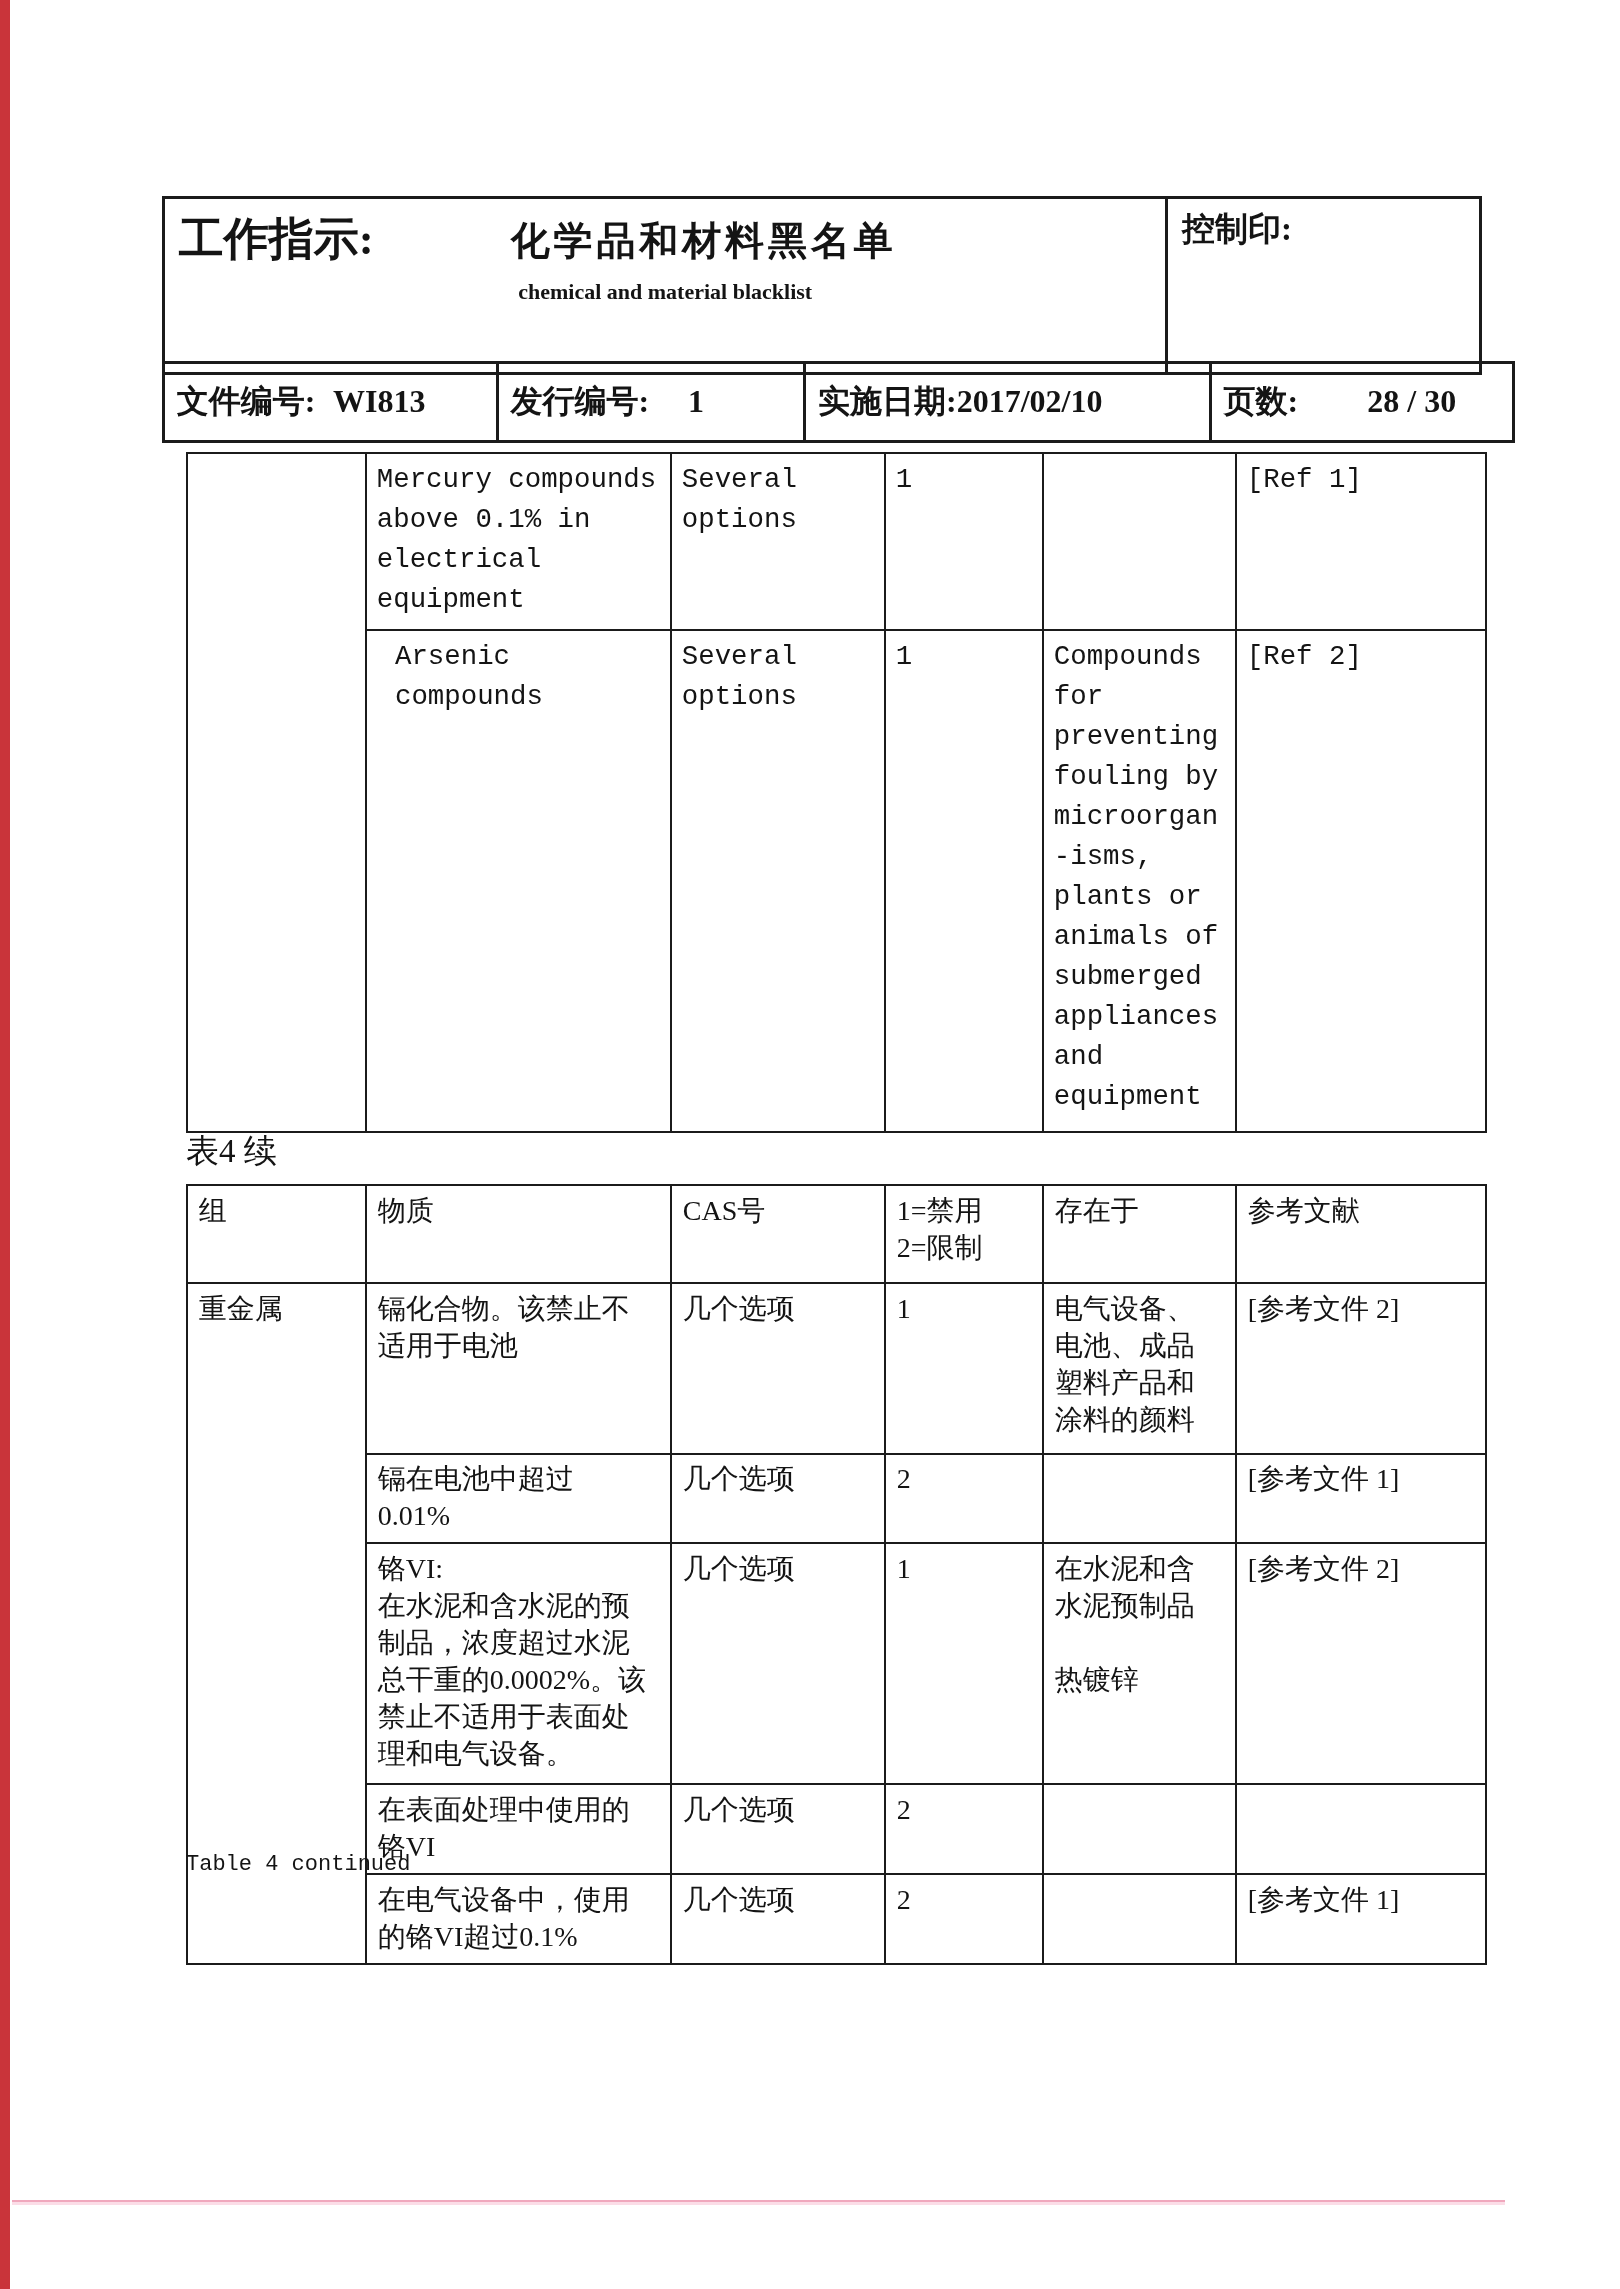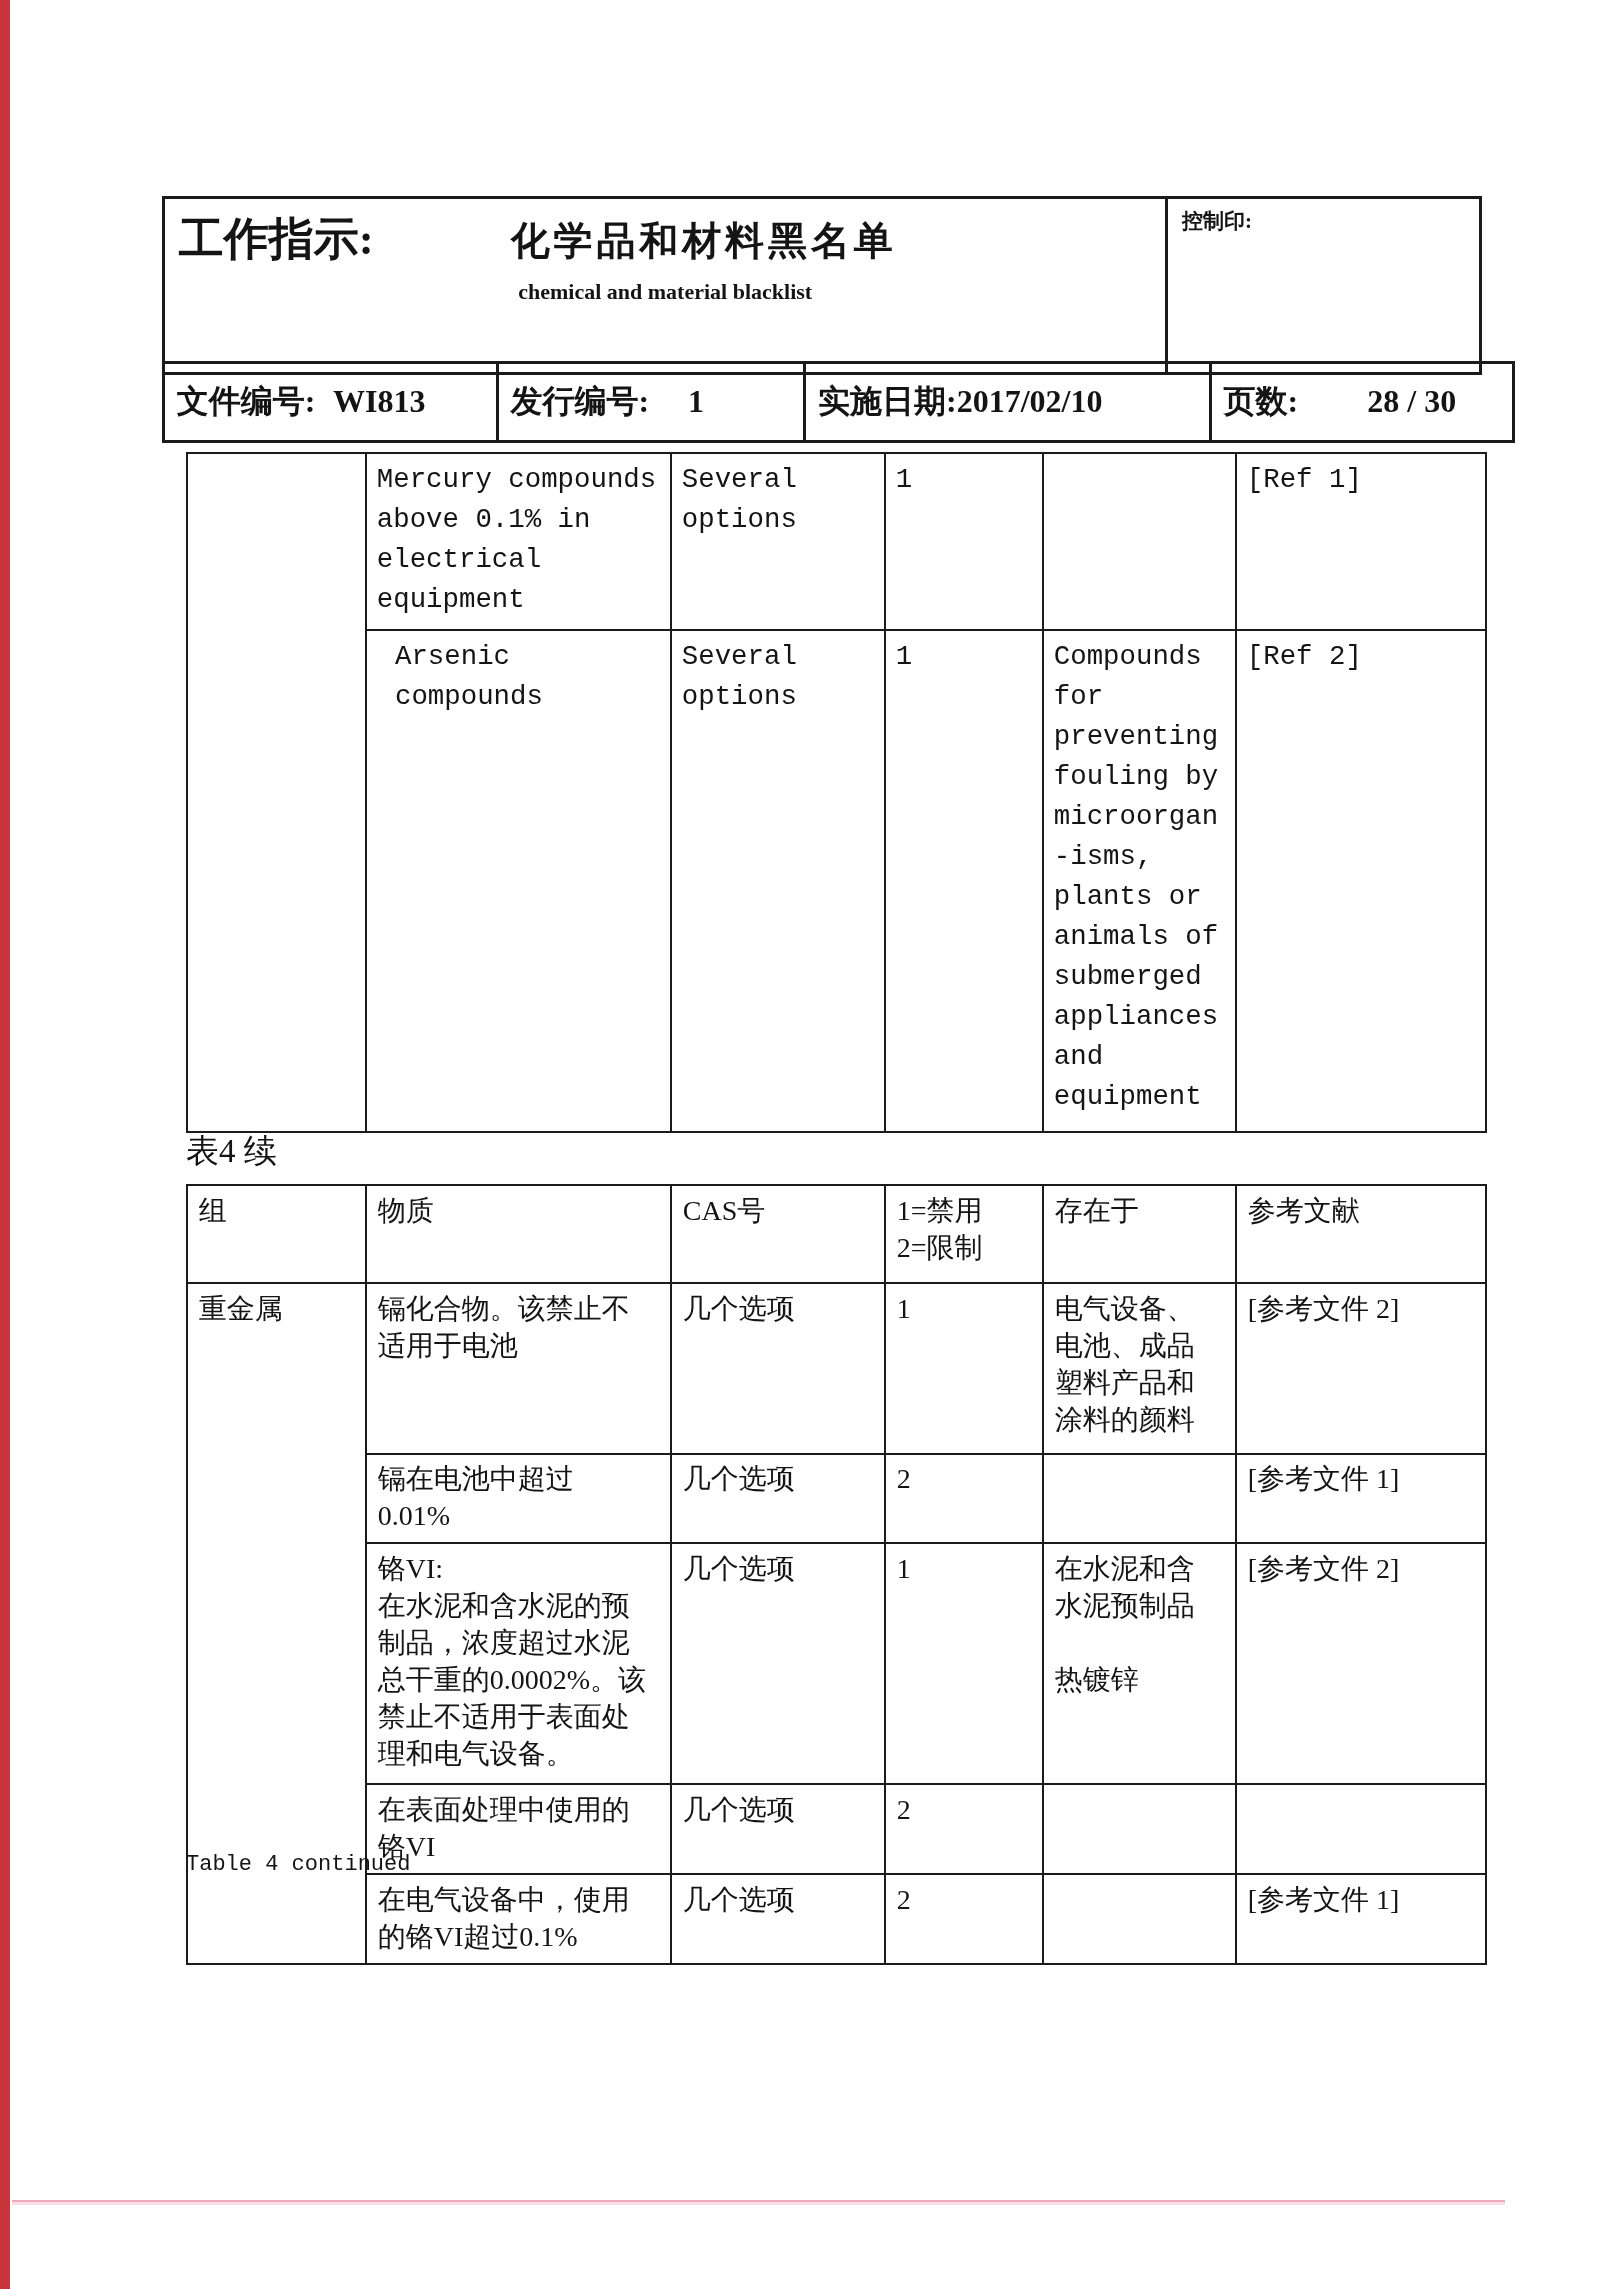--- a/index.html
+++ b/index.html
@@ -20,21 +20,21 @@
     text-align:center;font-size:37px;font-weight:bold;letter-spacing:2px;
   }
   table{border-collapse:collapse;table-layout:fixed;}
   td,th{border:2.9px solid #1b1b1b;vertical-align:top;text-align:left;font-weight:normal;}
   .pre{white-space:pre-line;}
 
   
   .hdr-a{position:absolute;left:162px;top:196px;width:1320px;}
   .hdr-a td{border-width:3.9px;}
   .title-cell{width:973px;height:157px;padding:9.8px 13.7px 5.9px 13.7px;}
-  .seal-cell{padding:7.8px 13.7px;font-size:21px;font-weight:bold;}
+  .seal-cell{padding:7.8px 13.7px;font-size:33px;font-weight:bold;}
   .title-row{display:flex;align-items:baseline;}
   .wi-label{font-size:45px;font-weight:bold;white-space:nowrap;}
   .title-zh{flex:1;text-align:center;font-size:39px;font-weight:bold;letter-spacing:3.9px;padding-right:118px;}
   .title-en{text-align:center;font-size:22px;font-weight:bold;margin-top:9.8px;}
 
   .hdr-b{position:absolute;left:162px;top:361px;width:1245px;}
   .hdr-b td{border-width:3.9px;height:76px;vertical-align:middle;padding:0 11.8px;
             font-size:32px;font-weight:bold;white-space:nowrap;}
   .gap-sm{display:inline-block;width:17.6px;}
   .gap-md{display:inline-block;width:39px;}

